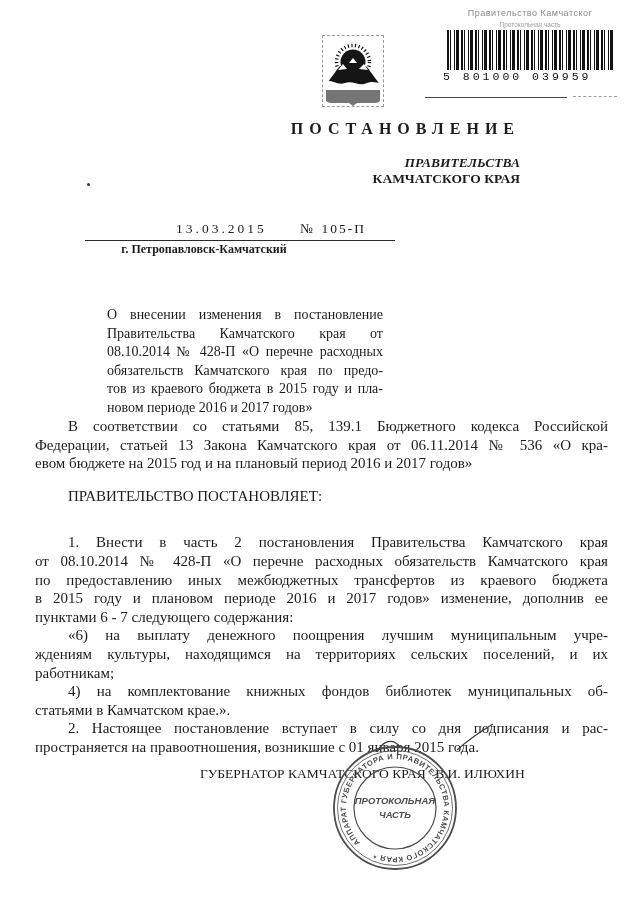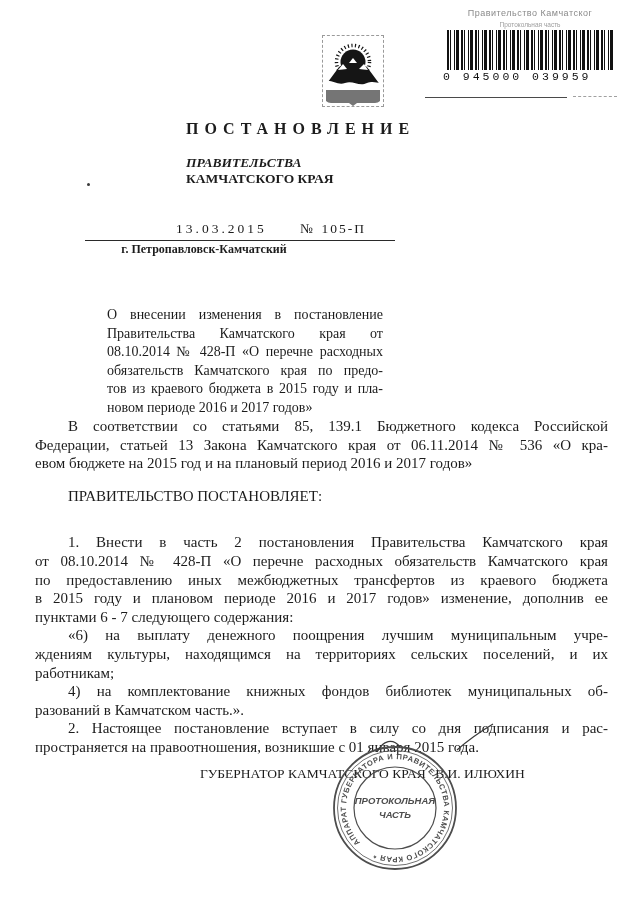--- a/index.html
+++ b/index.html
@@ -20,21 +20,21 @@
       #111 7px,#111 8px,#fff 8px,#fff 9px,
       #111 9px,#111 12px,#fff 12px,#fff 14px);}
   .barcode-digits{position:absolute;left:443px;top:70px;width:176px;
     font-family:"Liberation Mono", monospace;font-size:11.5px;letter-spacing:3px;color:#111;}
   .scan-rule{position:absolute;left:425px;top:97px;width:142px;height:0;border-top:1px solid #4a4a4a;}
   .scan-rule-dashes{position:absolute;left:573px;top:96px;width:44px;height:0;border-top:1px dashed #a0a0a0;}
   
   .emblem{position:absolute;left:322px;top:35px;width:62px;height:72px;
     border:1px dashed #9a9a9a;box-sizing:border-box;}
   
-  .title-block{position:absolute;left:186px;top:120px;width:350px;text-align:left;}
+  .title-block{position:absolute;left:170px;top:120px;width:350px;text-align:right;}
   .title-word{font-size:16px;font-weight:bold;letter-spacing:6px;}
   .title-org{font-size:13.5px;font-weight:bold;line-height:16px;}
   .title-org1{margin-top:17px;font-style:italic;}
   .speck{position:absolute;left:87px;top:183px;width:3px;height:3px;border-radius:50%;background:#3a3a3a;}
   
   .meta-row{position:absolute;left:85px;top:221px;width:310px;height:19px;
     border-bottom:1.2px solid #2a2a2a;font-size:13.5px;white-space:nowrap;}
   .meta-date{margin-left:91px;letter-spacing:3px;}
   .meta-no-label{margin-left:30px;letter-spacing:1px;}
   .meta-no-value{margin-left:4px;letter-spacing:2px;}
@@ -55,21 +55,21 @@
   .pen-slash{position:absolute;left:455px;top:722px;}
 </style>
 </head>
 <body>
 
 <div class="page">
 
   <div class="scan-org">Правительство Камчатског</div>
   <div class="scan-note">Протокольная часть</div>
   <div class="barcode"></div>
-  <div class="barcode-digits">0 945000 039959</div>
+  <div class="barcode-digits">5 801000 039959</div>
   <div class="scan-rule"></div>
   <div class="scan-rule-dashes"></div>
 
   <div class="emblem">
     <svg width="60" height="70" viewBox="0 0 60 70">
       <circle cx="30" cy="26" r="16.5" fill="none" stroke="#151515" stroke-width="3.5" stroke-dasharray="1.2 2.4"></circle>
       <circle cx="30" cy="26" r="12.5" fill="#151515"></circle>
       <path d="M2,50 L16,31 L23,26 L30,21 L37,27 L44,31 L58,50 Z" fill="#151515"></path>
       <path d="M15,34 L20,28 L24,33 Z" fill="#ffffff"></path>
       <path d="M26,27 L30,22 L34,27 Z" fill="#ffffff"></path>
@@ -116,21 +116,21 @@
         <div class="line">в 2015 году и плановом периоде 2016 и 2017 годов» изменение, дополнив ее</div>
         <div class="line">пунктами 6 - 7 следующего содержания:</div>
       </div>
     <div class="para indent">
         <div class="line">«6) на выплату денежного поощрения лучшим муниципальным учре-</div>
         <div class="line">ждениям культуры, находящимся на территориях сельских поселений, и их</div>
         <div class="line">работникам;</div>
       </div>
     <div class="para indent">
         <div class="line">4) на комплектование книжных фондов библиотек муниципальных об-</div>
-        <div class="line">разований в Камчатском часть.».</div>
+        <div class="line">статьями в Камчатском крае.».</div>
       </div>
     <div class="para indent">
         <div class="line">2. Настоящее постановление вступает в силу со дня подписания и рас-</div>
         <div class="line">пространяется на правоотношения, возникшие с 01 января 2015 года.</div>
       </div>
   </div>
 
   <div class="signature">
     <span class="sig-title">ГУБЕРНАТОР КАМЧАТСКОГО КРАЯ</span>
     <span class="sig-name">В.И. ИЛЮХИН</span>

